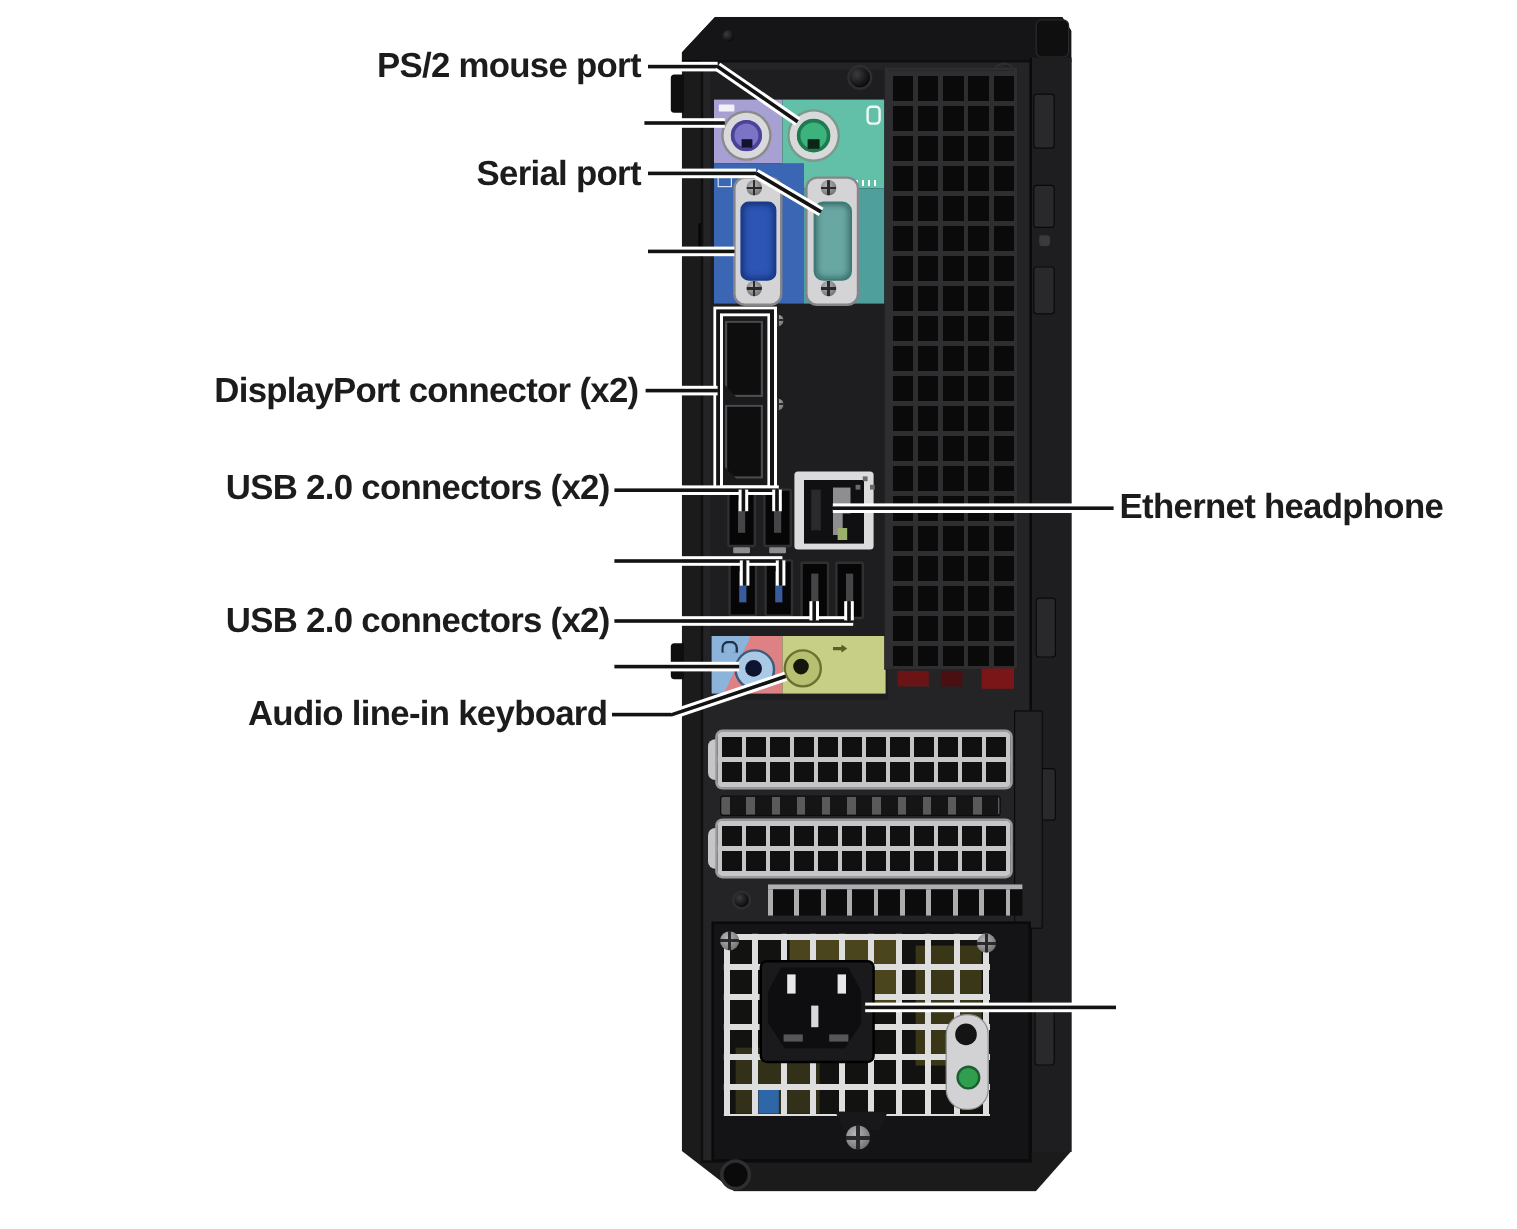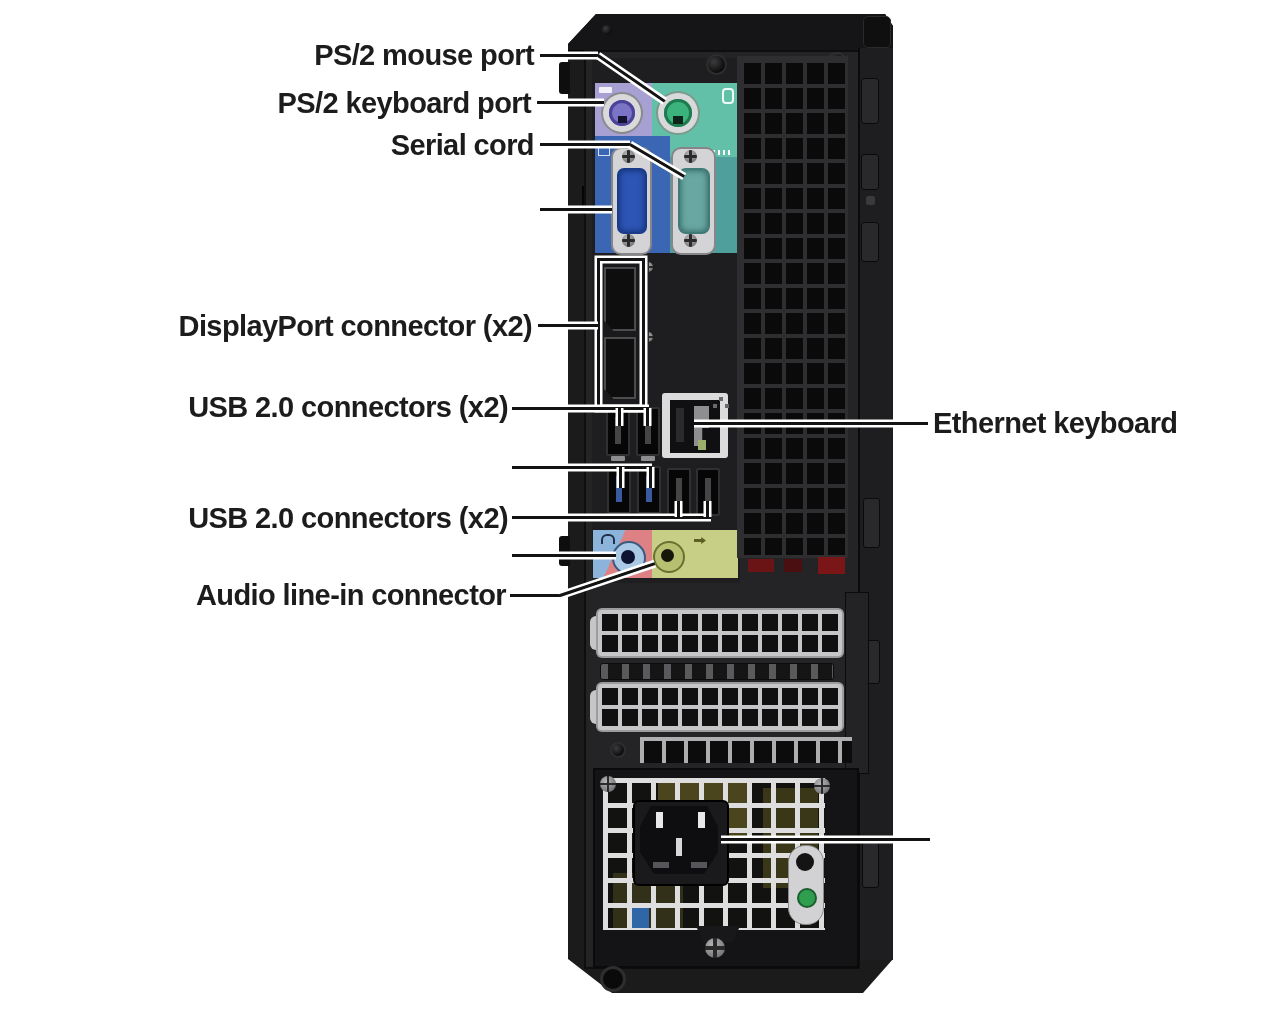--- a/index.html
+++ b/index.html
@@ -206,21 +206,20 @@
   <div class="line" style="left:512px;top:515.5px;width:199px;"></div>
   <div class="linev" style="left:676.5px;top:501px;height:16px;"></div>
   <div class="linev" style="left:705.5px;top:501px;height:16px;"></div>
   <div class="line" style="left:512px;top:553.5px;width:104px;"></div>
   <div class="line" style="left:510px;top:593.5px;width:52px;"></div>
   <div class="line diag" style="left:560px;top:593.5px;width:100px;transform:rotate(-18.6deg);"></div>
   <div class="line" style="left:694px;top:421.5px;width:234px;"></div>
   <div class="line" style="left:721px;top:837.5px;width:209px;"></div>
 
   <div class="lbl" style="right:730px;top:37px;">PS/2 mouse port</div>
-  <div class="lbl" style="right:733px;top:85px;">PS/2 keyboard port</div>
-  <div class="lbl" style="right:730px;top:127px;">Serial cord</div>
+  <div class="lbl" style="right:730px;top:127px;">Serial port</div>
   <div class="lbl" style="right:732px;top:308px;">DisplayPort connector (x2)</div>
   <div class="lbl" style="right:756px;top:389px;">USB 2.0 connectors (x2)</div>
   <div class="lbl" style="right:756px;top:500px;">USB 2.0 connectors (x2)</div>
-  <div class="lbl" style="right:758px;top:577px;">Audio line-in connector</div>
-  <div class="lbl r" style="left:933px;top:405px;">Ethernet keyboard</div>
+  <div class="lbl" style="right:758px;top:577px;">Audio line-in keyboard</div>
+  <div class="lbl r" style="left:933px;top:405px;">Ethernet headphone</div>
 
 </div>
 
 </body></html>

